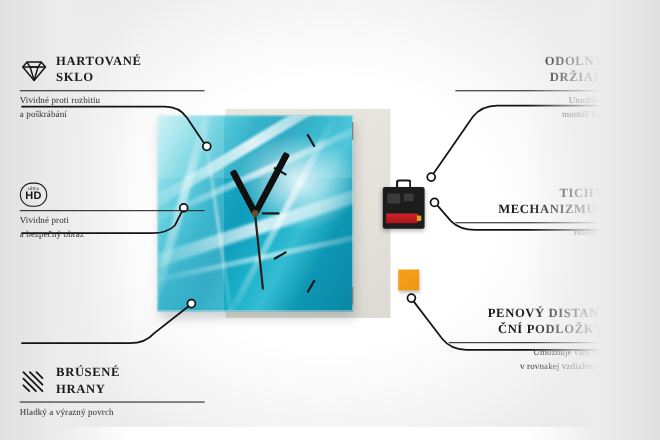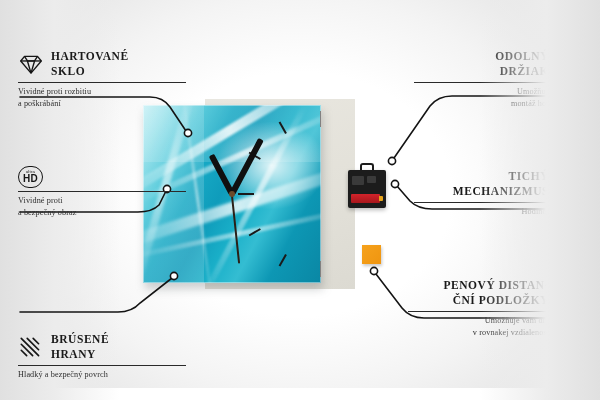--- a/index.html
+++ b/index.html
@@ -272,21 +272,21 @@
               <path d="M3 15 L8 20"></path>
           <path d="M8.5 4 L19 14.5"></path>
               <path d="M14 4 L19 9"></path>
         </g>
           </svg>
       </span>
       <span class="title"><span>BRÚSENÉ</span><br><span>HRANY</span></span>
     </div>
     <div class="rule"></div>
     <div class="desc">
-      <span>Hladký a bezpečný povrch</span>
+      <span>Hladký a výrazný povrch</span>
     </div>
   </div>
 
   <div class="feat right" style="left:414px; top:49px;">
     <div class="head">
       <span class="title"><span>ODOLNÝ</span><br><span>DRŽIAK</span></span>
       <span class="ico">
         <svg viewBox="0 0 24 24">
             <g fill="none" stroke="#151515" stroke-width="1.3" stroke-linejoin="round">
           <path d="M12 2.2 L12 5"></path>

